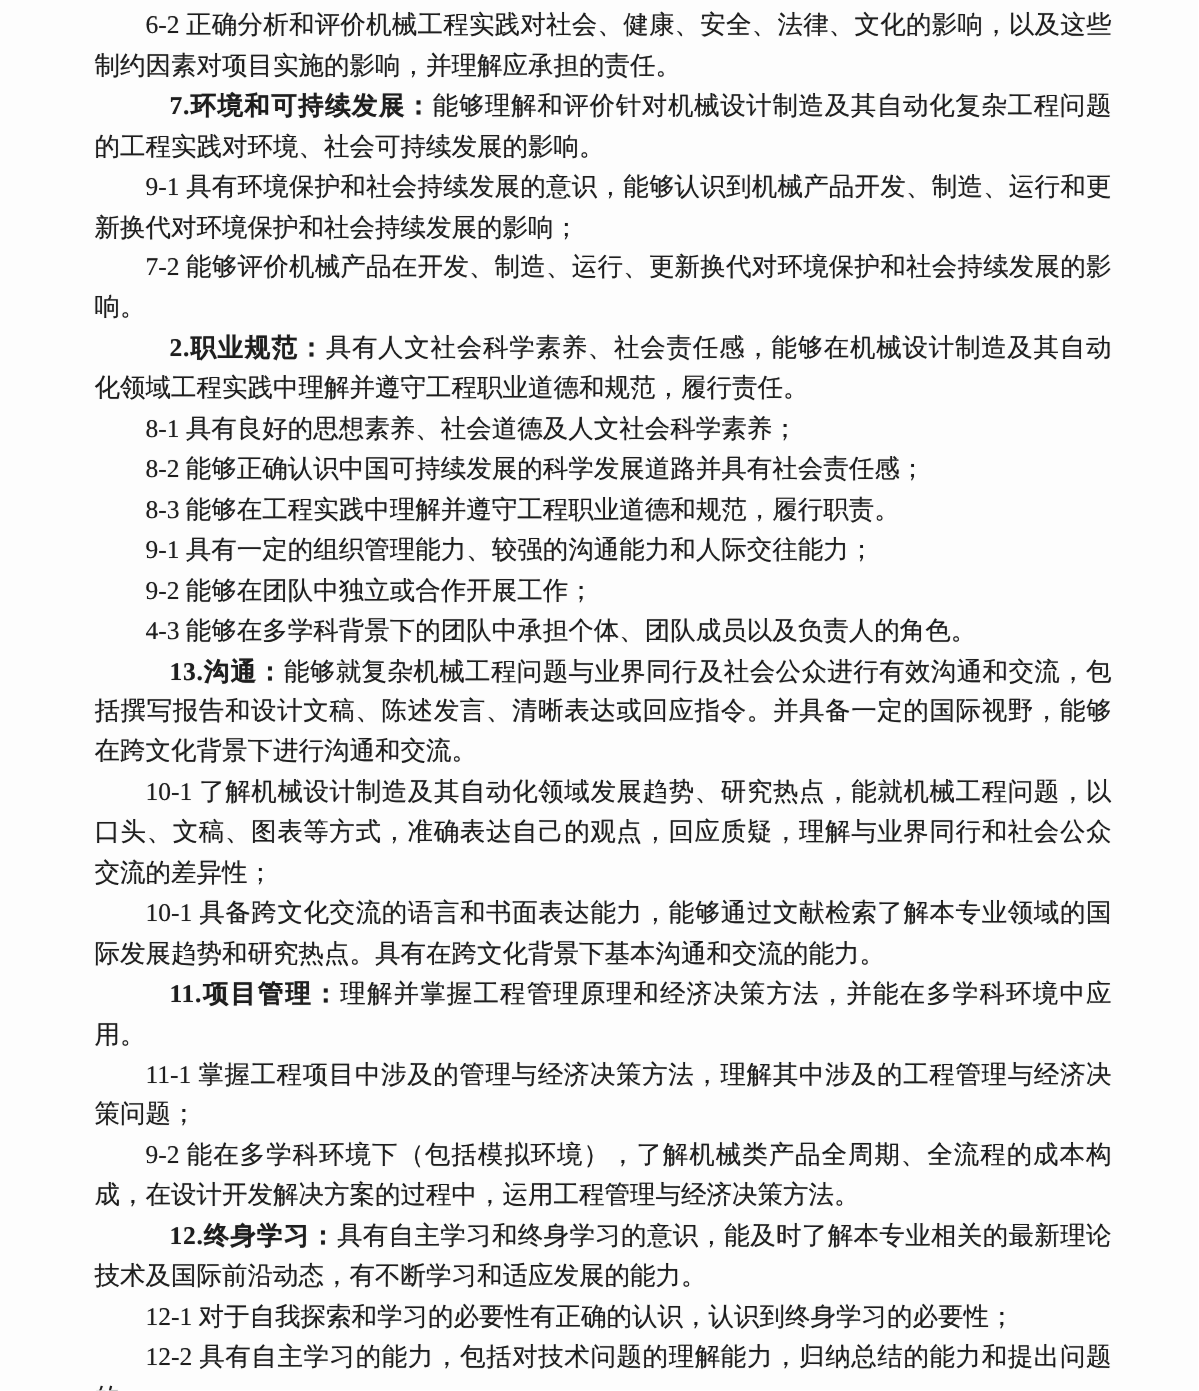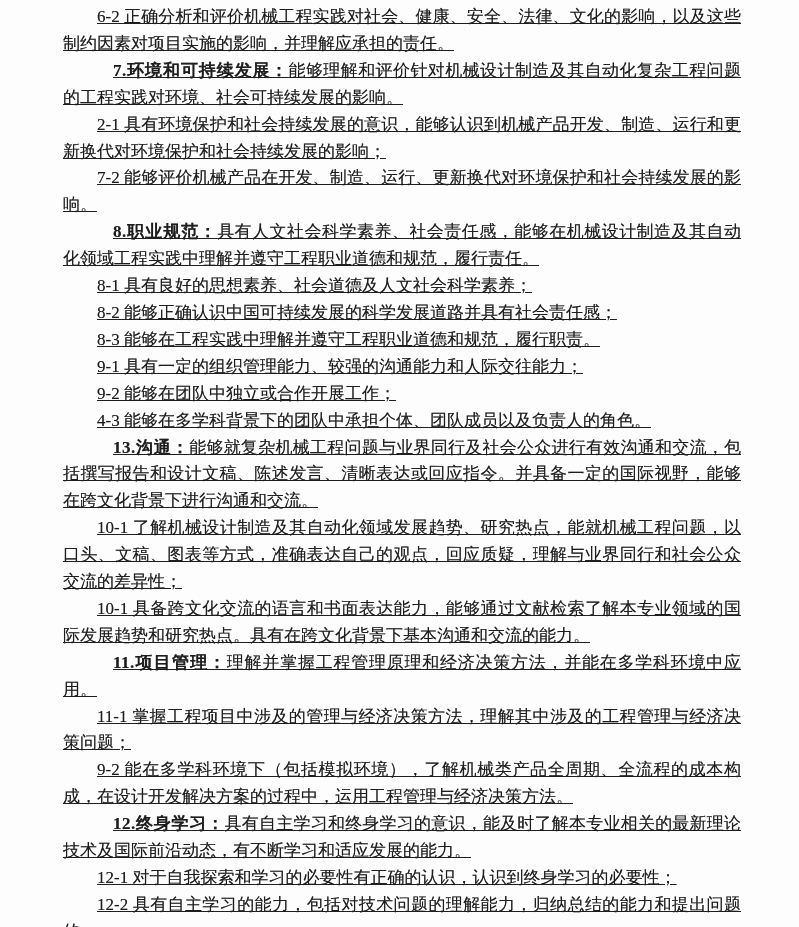--- a/index.html
+++ b/index.html
@@ -23,42 +23,41 @@
   }
   .doc-body {
     width: 100%;
   }
   .para {
     margin: 0;
     padding: 0;
     text-indent: 2em;
     text-align: justify;
     word-break: break-all;
-    text-decoration: underline;
   }
   .para-label {
     font-weight: bold;
     letter-spacing: 0.5px;
     margin-left: 16px;
   }
 </style>
 </head>
 <body>
 
 <div class="page">
   <div class="doc-body">
   <p class="para"><span class="para-text">6-2 正确分析和评价机械工程实践对社会、健康、安全、法律、文化的影响，以及这些制约因素对项目实施的影响，并理解应承担的责任。</span></p>
 
   <p class="para"><b class="para-label">7.环境和可持续发展：</b><span class="para-text">能够理解和评价针对机械设计制造及其自动化复杂工程问题的工程实践对环境、社会可持续发展的影响。</span></p>
 
-  <p class="para"><span class="para-text">2-1 具有环境保护和社会持续发展的意识，能够认识到机械产品开发、制造、运行和更新换代对环境保护和社会持续发展的影响；</span></p>
+  <p class="para"><span class="para-text">9-1 具有环境保护和社会持续发展的意识，能够认识到机械产品开发、制造、运行和更新换代对环境保护和社会持续发展的影响；</span></p>
 
   <p class="para"><span class="para-text">7-2 能够评价机械产品在开发、制造、运行、更新换代对环境保护和社会持续发展的影响。</span></p>
 
-  <p class="para"><b class="para-label">8.职业规范：</b><span class="para-text">具有人文社会科学素养、社会责任感，能够在机械设计制造及其自动化领域工程实践中理解并遵守工程职业道德和规范，履行责任。</span></p>
+  <p class="para"><b class="para-label">2.职业规范：</b><span class="para-text">具有人文社会科学素养、社会责任感，能够在机械设计制造及其自动化领域工程实践中理解并遵守工程职业道德和规范，履行责任。</span></p>
 
   <p class="para"><span class="para-text">8-1 具有良好的思想素养、社会道德及人文社会科学素养；</span></p>
 
   <p class="para"><span class="para-text">8-2 能够正确认识中国可持续发展的科学发展道路并具有社会责任感；</span></p>
 
   <p class="para"><span class="para-text">8-3 能够在工程实践中理解并遵守工程职业道德和规范，履行职责。</span></p>
 
 
   <p class="para"><span class="para-text">9-1 具有一定的组织管理能力、较强的沟通能力和人际交往能力；</span></p>
 

